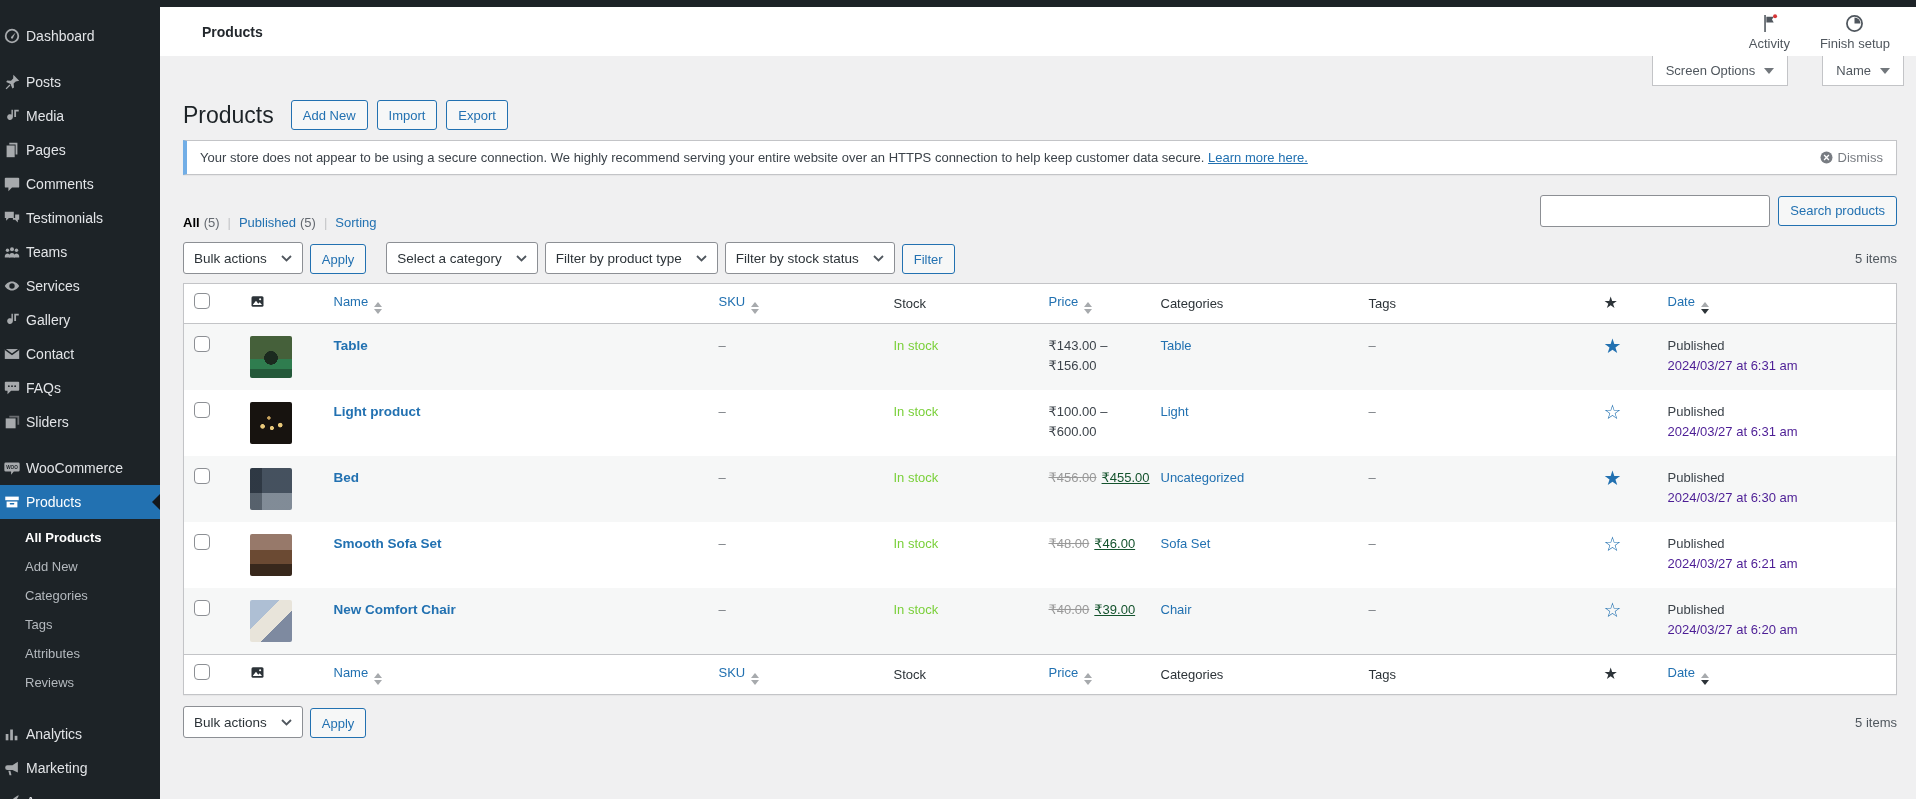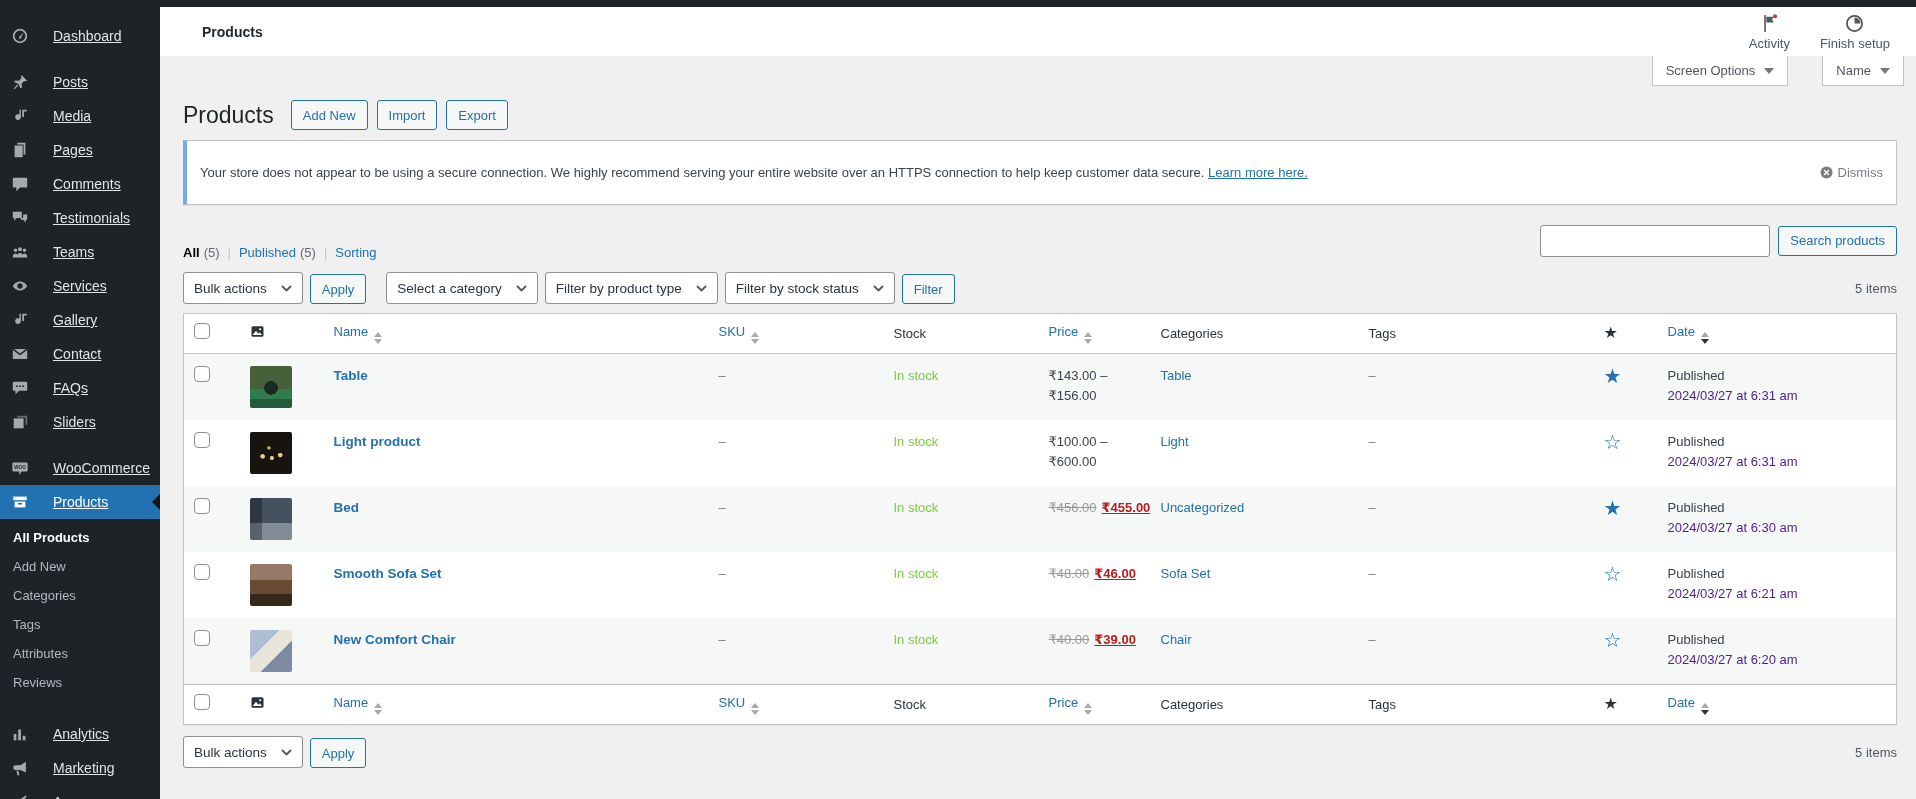--- a/index.html
+++ b/index.html
@@ -8,30 +8,30 @@
     width:1916px; height:799px; overflow:hidden;
     font-family:"Liberation Sans","DejaVu Sans",sans-serif;
     background:#f0f0f1; color:#3c434a; font-size:13px;
   }
   
   .adminbar { height:7px; background:#1d2327; }
   .layout { display:flex; height:792px; }
 
   
   .sidebar { width:160px; min-width:160px; background:#1d2327; padding-top:12px; }
-  .menu-item { position:relative; display:flex; align-items:center; gap:23px;
-    height:34px; padding:0 6px 0 10px; font-size:14px; color:#e2e4e7; cursor:pointer;text-decoration:underline; }
+  .menu-item { position:relative; display:flex; align-items:center; gap:4px;
+    height:34px; padding:0 6px 0 2px; font-size:14px; color:#e2e4e7; cursor:pointer; }
   .menu-item .micon { width:20px; height:20px; color:#a7aaad; display:flex; align-items:center; justify-content:center; flex:none; }
   .menu-item .micon svg { width:18px; height:18px; }
   .menu-item.active { background:#2271b1; color:#fff; }
   .menu-item.active .micon { color:#fff; }
   .menu-item.active::after { content:""; position:absolute; right:0; top:50%; margin-top:-8px;
     border:8px solid transparent; border-right-color:#14171a; }
   .menu-sep { height:12px; }
-  .submenu { padding:4px 0 8px 0; }
+  .submenu { padding:4px 0 8px 12px; }
   .submenu .sub-item { display:block; padding:7px 8px 7px 13px; font-size:13px; color:#b4b9be; cursor:pointer; }
   .submenu .sub-item.current { color:#fff; font-weight:bold; }
 
   
   .main { flex:1; display:flex; flex-direction:column; min-width:0; }
 
   .plugin-header { background:#fff; height:49px; display:flex; align-items:center;
     justify-content:space-between; padding:0 26px 0 42px; }
   .plugin-header .ph-title { font-size:14px; font-weight:bold; color:#23282d; }
   .ph-actions { display:flex; gap:30px; }
@@ -50,21 +50,21 @@
   .title-row { display:flex; align-items:center; gap:9px; margin:8px 0 10px; }
   .page-title { font-size:23px; font-weight:400; color:#1d2327; margin:0 8px 0 0; }
 
   .btn { display:inline-flex; align-items:center; justify-content:center; height:30px; padding:0 11px;
     background:#f6f7f7; border:1px solid #2271b1; border-radius:3px; color:#2271b1;
     font-size:13px; cursor:pointer; white-space:nowrap; }
 
   
   .notice { display:flex; justify-content:space-between; align-items:center; background:#fff;
     border:1px solid #c3c4c7; border-left:4px solid #72aee6; box-shadow:0 1px 1px rgba(0,0,0,.04);
-    padding:24px 13px; margin:4px 0 16px; font-size:13px; color:#3c434a; }
+    padding:9px 13px; margin:4px 0 16px; font-size:13px; color:#3c434a; }
   .notice a { color:#2271b1; text-decoration:underline; cursor:pointer; }
   .dismiss { display:flex; align-items:center; gap:4px; color:#787c82; cursor:pointer; white-space:nowrap; }
   .dismiss svg { width:15px; height:15px; }
 
   
   .views-row { display:flex; justify-content:space-between; align-items:center; margin:2px 0 12px; }
   .views { display:flex; align-items:center; font-size:13px;margin-top:24px; }
   .views .view { display:flex; align-items:center; cursor:pointer; }
   .views .view + .view::before { content:"|"; color:#c3c4c7; margin:0 8px; cursor:default; }
   .views .v-label { color:#2271b1; }
@@ -117,21 +117,21 @@
       radial-gradient(circle at 45% 38%, #caa45e 0 4%, rgba(0,0,0,0) 6%),
       #17130f; }
   .thumb-bed { background: linear-gradient(90deg,#5f6a75 0 28%, #8d98a3 28% 100%),
       linear-gradient(180deg,#7d8894 0 60%, #e9eaec 60%); background-blend-mode:multiply; }
   .thumb-sofa { background: linear-gradient(180deg,#97796a 0 38%, #6b4a33 38% 72%, #38281c 72%); }
   .thumb-chair { background: linear-gradient(135deg,#aebfd4 0 35%, #e8e4da 35% 62%, #7e8aa0 62%); }
   .row-title { color:#2271b1; font-weight:bold; font-size:13.5px; cursor:pointer; }
   .muted { color:#787c82; }
   .instock { color:#7ad03a; }
   .price del { color:#999; margin-right:5px; text-decoration:line-through; }
-  .price ins { color:#b91c1c; text-decoration:underline;font-weight:bold; }
+  .price ins { color:#14532d; text-decoration:underline; }
   .price :empty { display:none; }
   .cat-link { color:#2271b1; cursor:pointer; }
   .row-star { color:#2271b1; font-size:20px; line-height:1; cursor:pointer; }
   .date-line2 { color:#4c1d95; }
 </style>
 </head>
 <body>
 
 <div class="adminbar"></div>
 

